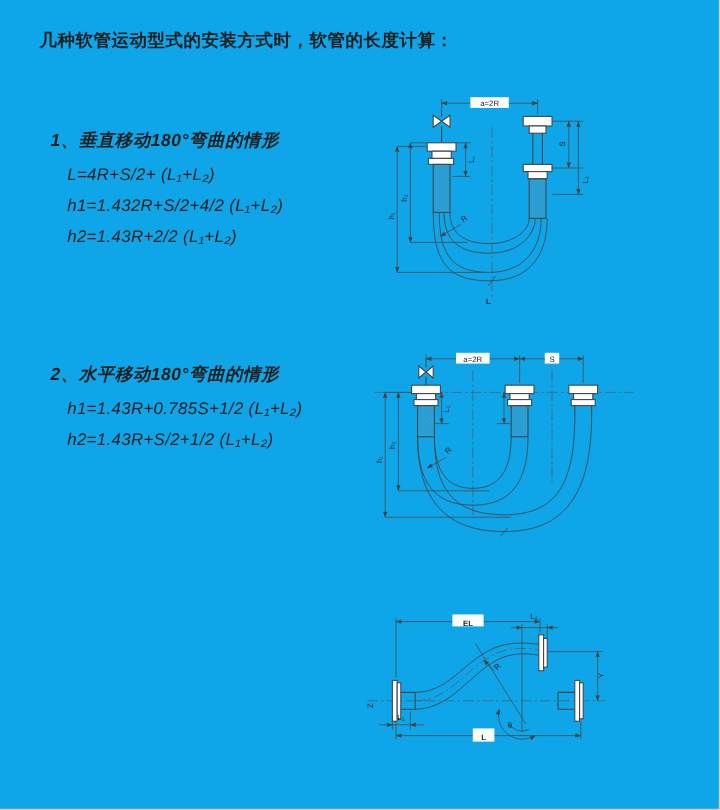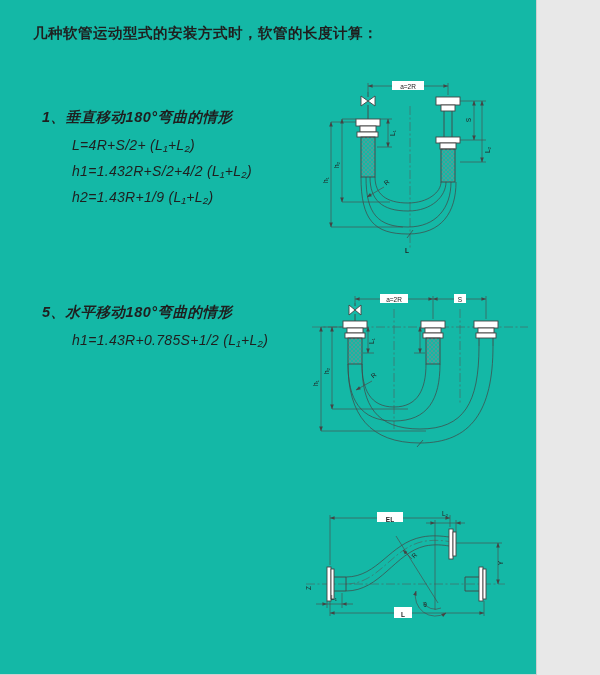--- a/index.html
+++ b/index.html
@@ -1,51 +1,52 @@
 <!DOCTYPE html>
 <html><head>
 <meta charset="utf-8">
 <style>
   html,body{margin:0;padding:0;background:#e8e8e8;}
   .page{
-    position:relative;width:537px;height:675px;background:#14b8a6;
+    position:relative;width:600px;height:675px;background:#0ea5e9;
     font-family:"Liberation Sans","DejaVu Sans",sans-serif;color:#1f1f1f;
     overflow:hidden;box-shadow:inset -1px -1px 0 #cfcfcf;
   }
   .title{position:absolute;left:33px;top:24px;font-size:14.5px;font-weight:700;letter-spacing:0.5px;}
   .section{position:absolute;left:42px;font-style:italic;}
   #sec1{top:108px;} #sec2{top:303px;} #sec3{top:518px;}
   .heading{font-size:14.5px;font-weight:700;letter-spacing:0.5px;}
-  .formula{font-size:14px;font-weight:500;margin-left:30px;margin-top:10px;letter-spacing:0.3px;white-space:nowrap;}
+  .formula{font-size:14px;font-weight:500;margin-left:14px;margin-top:10px;letter-spacing:0.3px;white-space:nowrap;}
   .diag{position:absolute;}
   
   .ln{stroke:#444;fill:none;stroke-width:0.9;}
   .thin{stroke-width:0.7;}
   .cl{stroke:#555;stroke-width:0.55;stroke-dasharray:9 2.5 2 2.5;fill:none;}
   .fl{fill:#ffffff;stroke:#444;stroke-width:0.9;}
   .dim{stroke:#4a4a4a;stroke-width:0.65;fill:none;}
   svg text{fill:#222;font-size:6.5px;font-family:"Liberation Sans","DejaVu Sans",sans-serif;}
 </style>
 </head>
 <body>
 
 <div class="page">
 
   <div class="title">几种软管运动型式的安装方式时，软管的长度计算：</div>
 
   <div class="section" id="sec1">
     <div class="heading">1、垂直移动180°弯曲的情形</div>
     <div class="formula">L=4R+S/2+ (L₁+L₂)</div>
     <div class="formula">h1=1.432R+S/2+4/2 (L₁+L₂)</div>
-    <div class="formula">h2=1.43R+1/9 (L₁+L₂)</div>
+    <div class="formula">h2=1.43R+2/2 (L₁+L₂)</div>
   </div>
 
   <div class="section" id="sec2">
-    <div class="heading">5、水平移动180°弯曲的情形</div>
+    <div class="heading">2、水平移动180°弯曲的情形</div>
     <div class="formula">h1=1.43R+0.785S+1/2 (L₁+L₂)</div>
+    <div class="formula">h2=1.43R+S/2+1/2 (L₁+L₂)</div>
   </div>
 
 
   <svg class="diag" style="left:300px;top:70px" width="235" height="195" viewBox="0 0 235 195">
     <defs>
       <marker id="a1" viewBox="0 0 8 8" refX="7.5" refY="4" markerWidth="8" markerHeight="8" orient="auto-start-reverse">
         <path d="M0.5,1.2 L8,4 L0.5,6.8 z" fill="#444"></path>
       </marker>
       <pattern id="h1" width="4" height="4" patternUnits="userSpaceOnUse">
         <path d="M0,4 L4,0 M0,0 L4,4" stroke="#888" stroke-width="0.5"></path>

